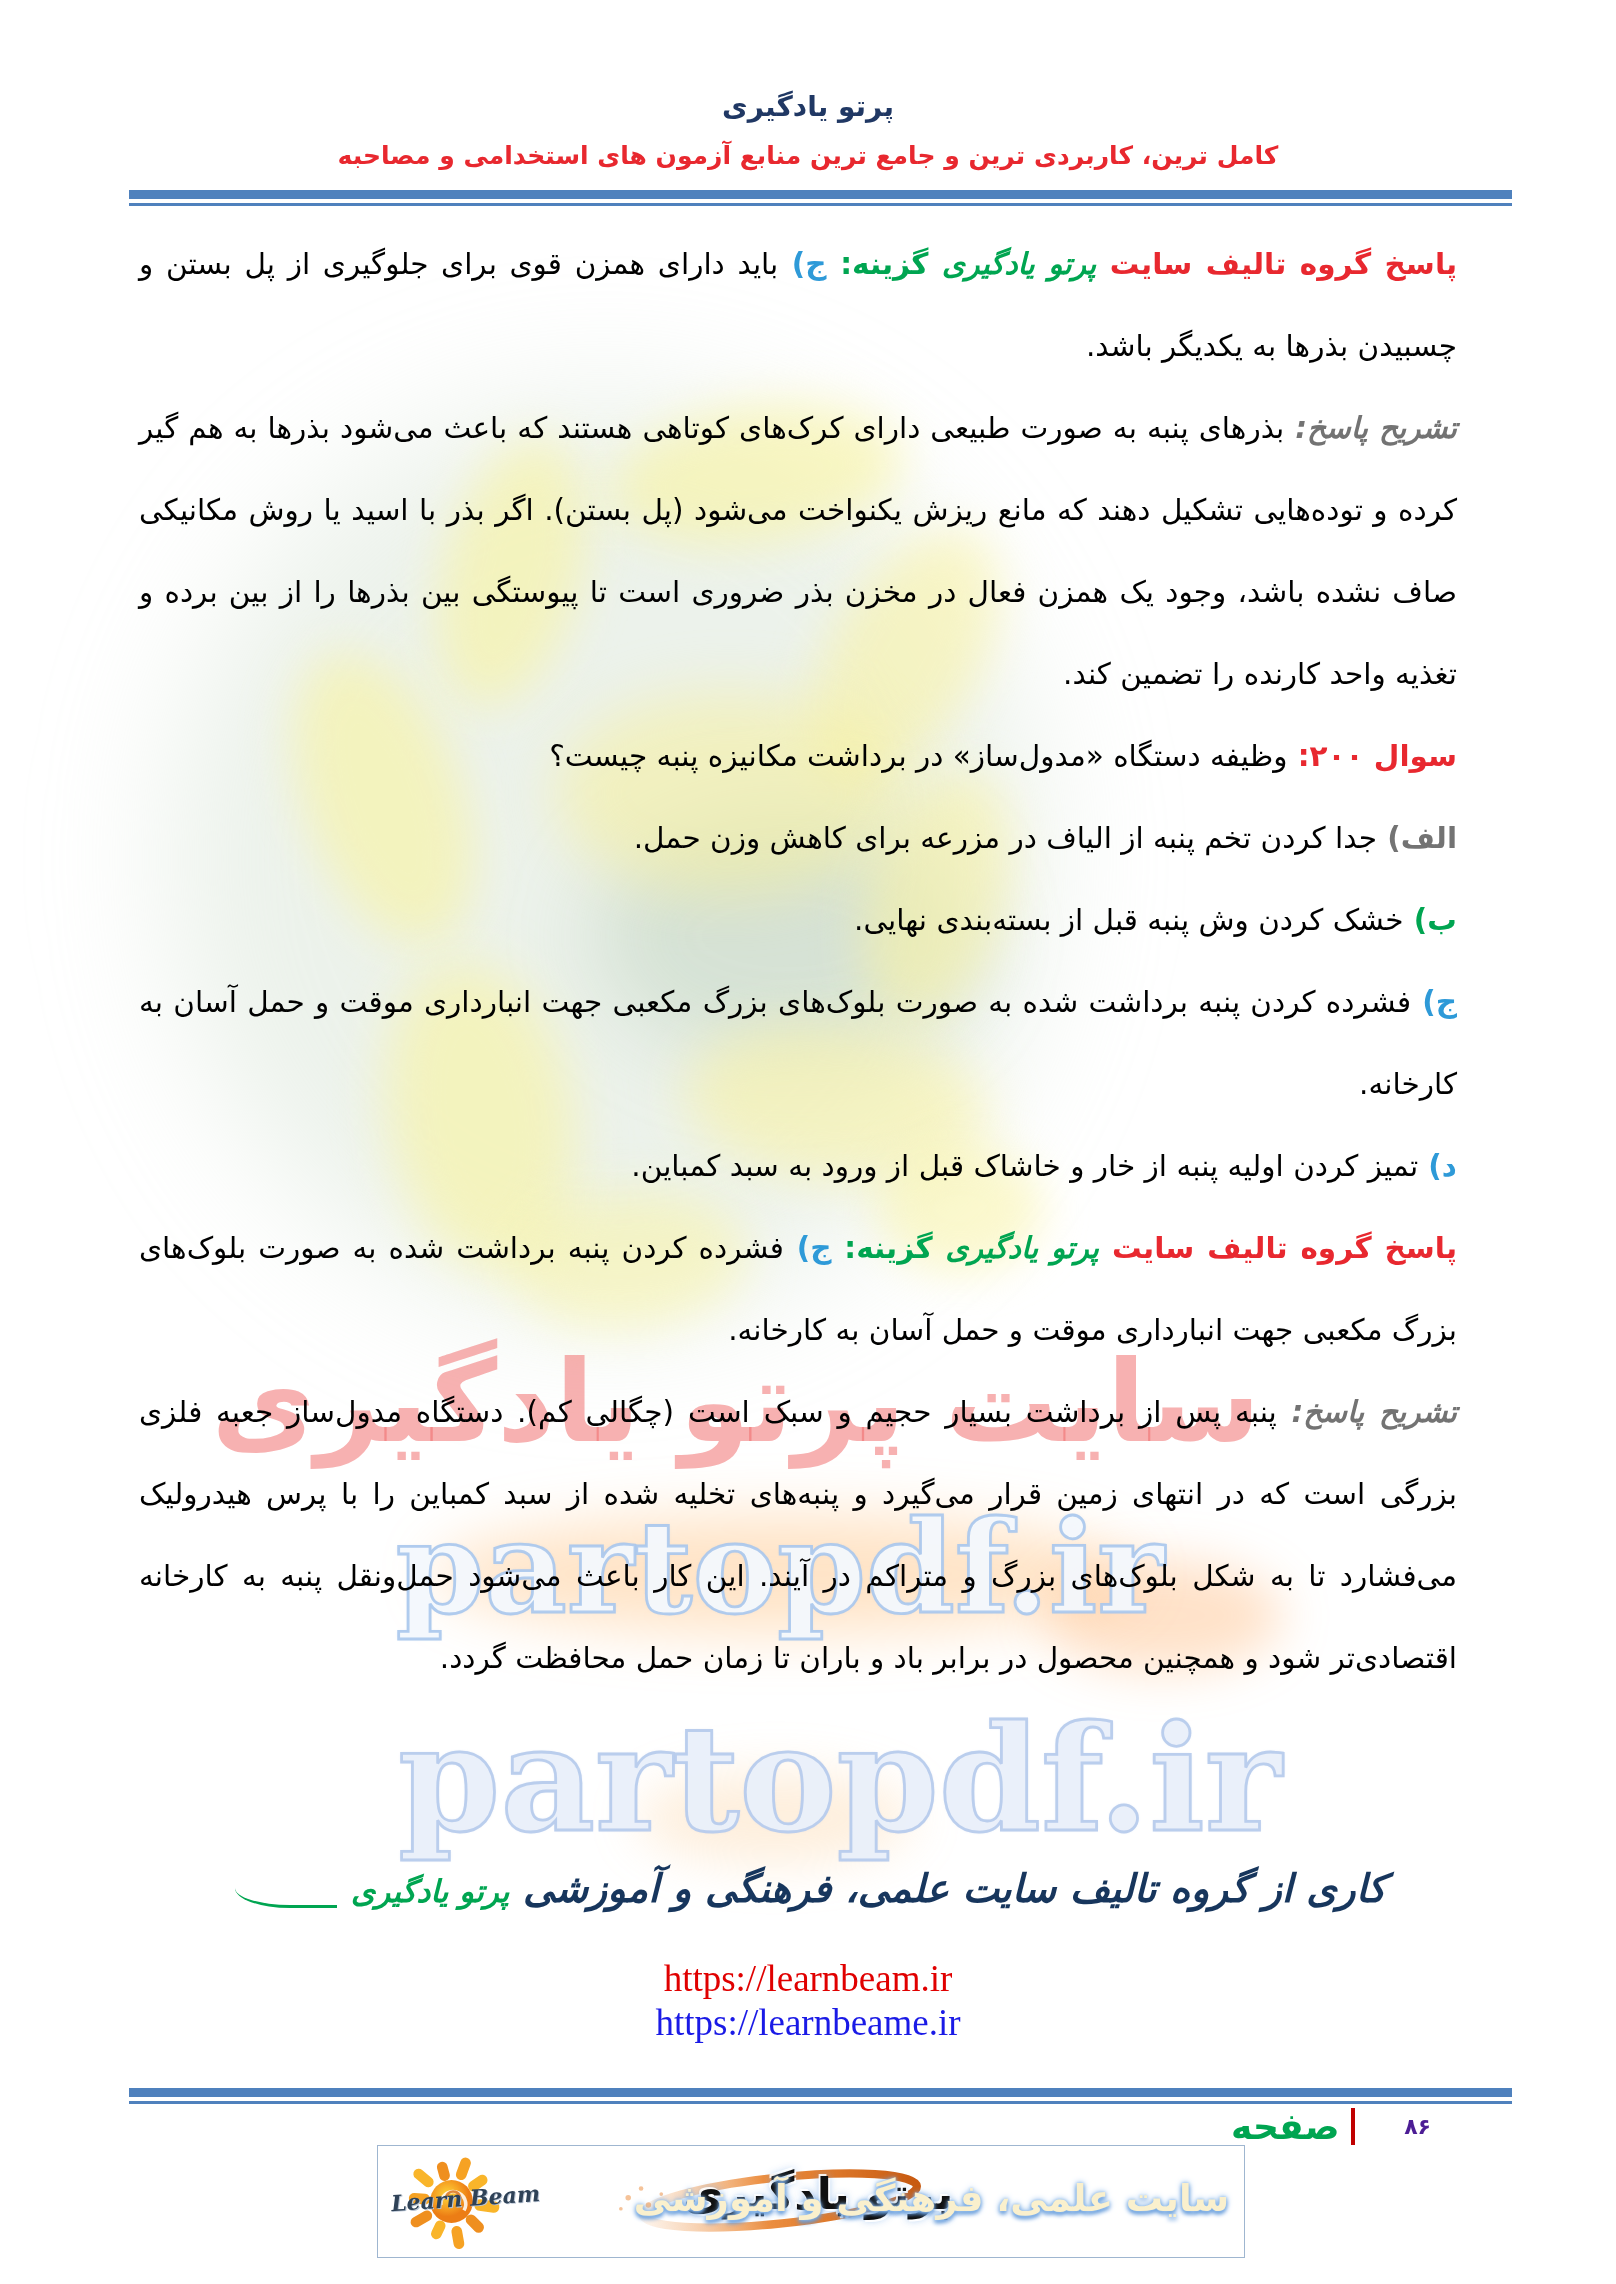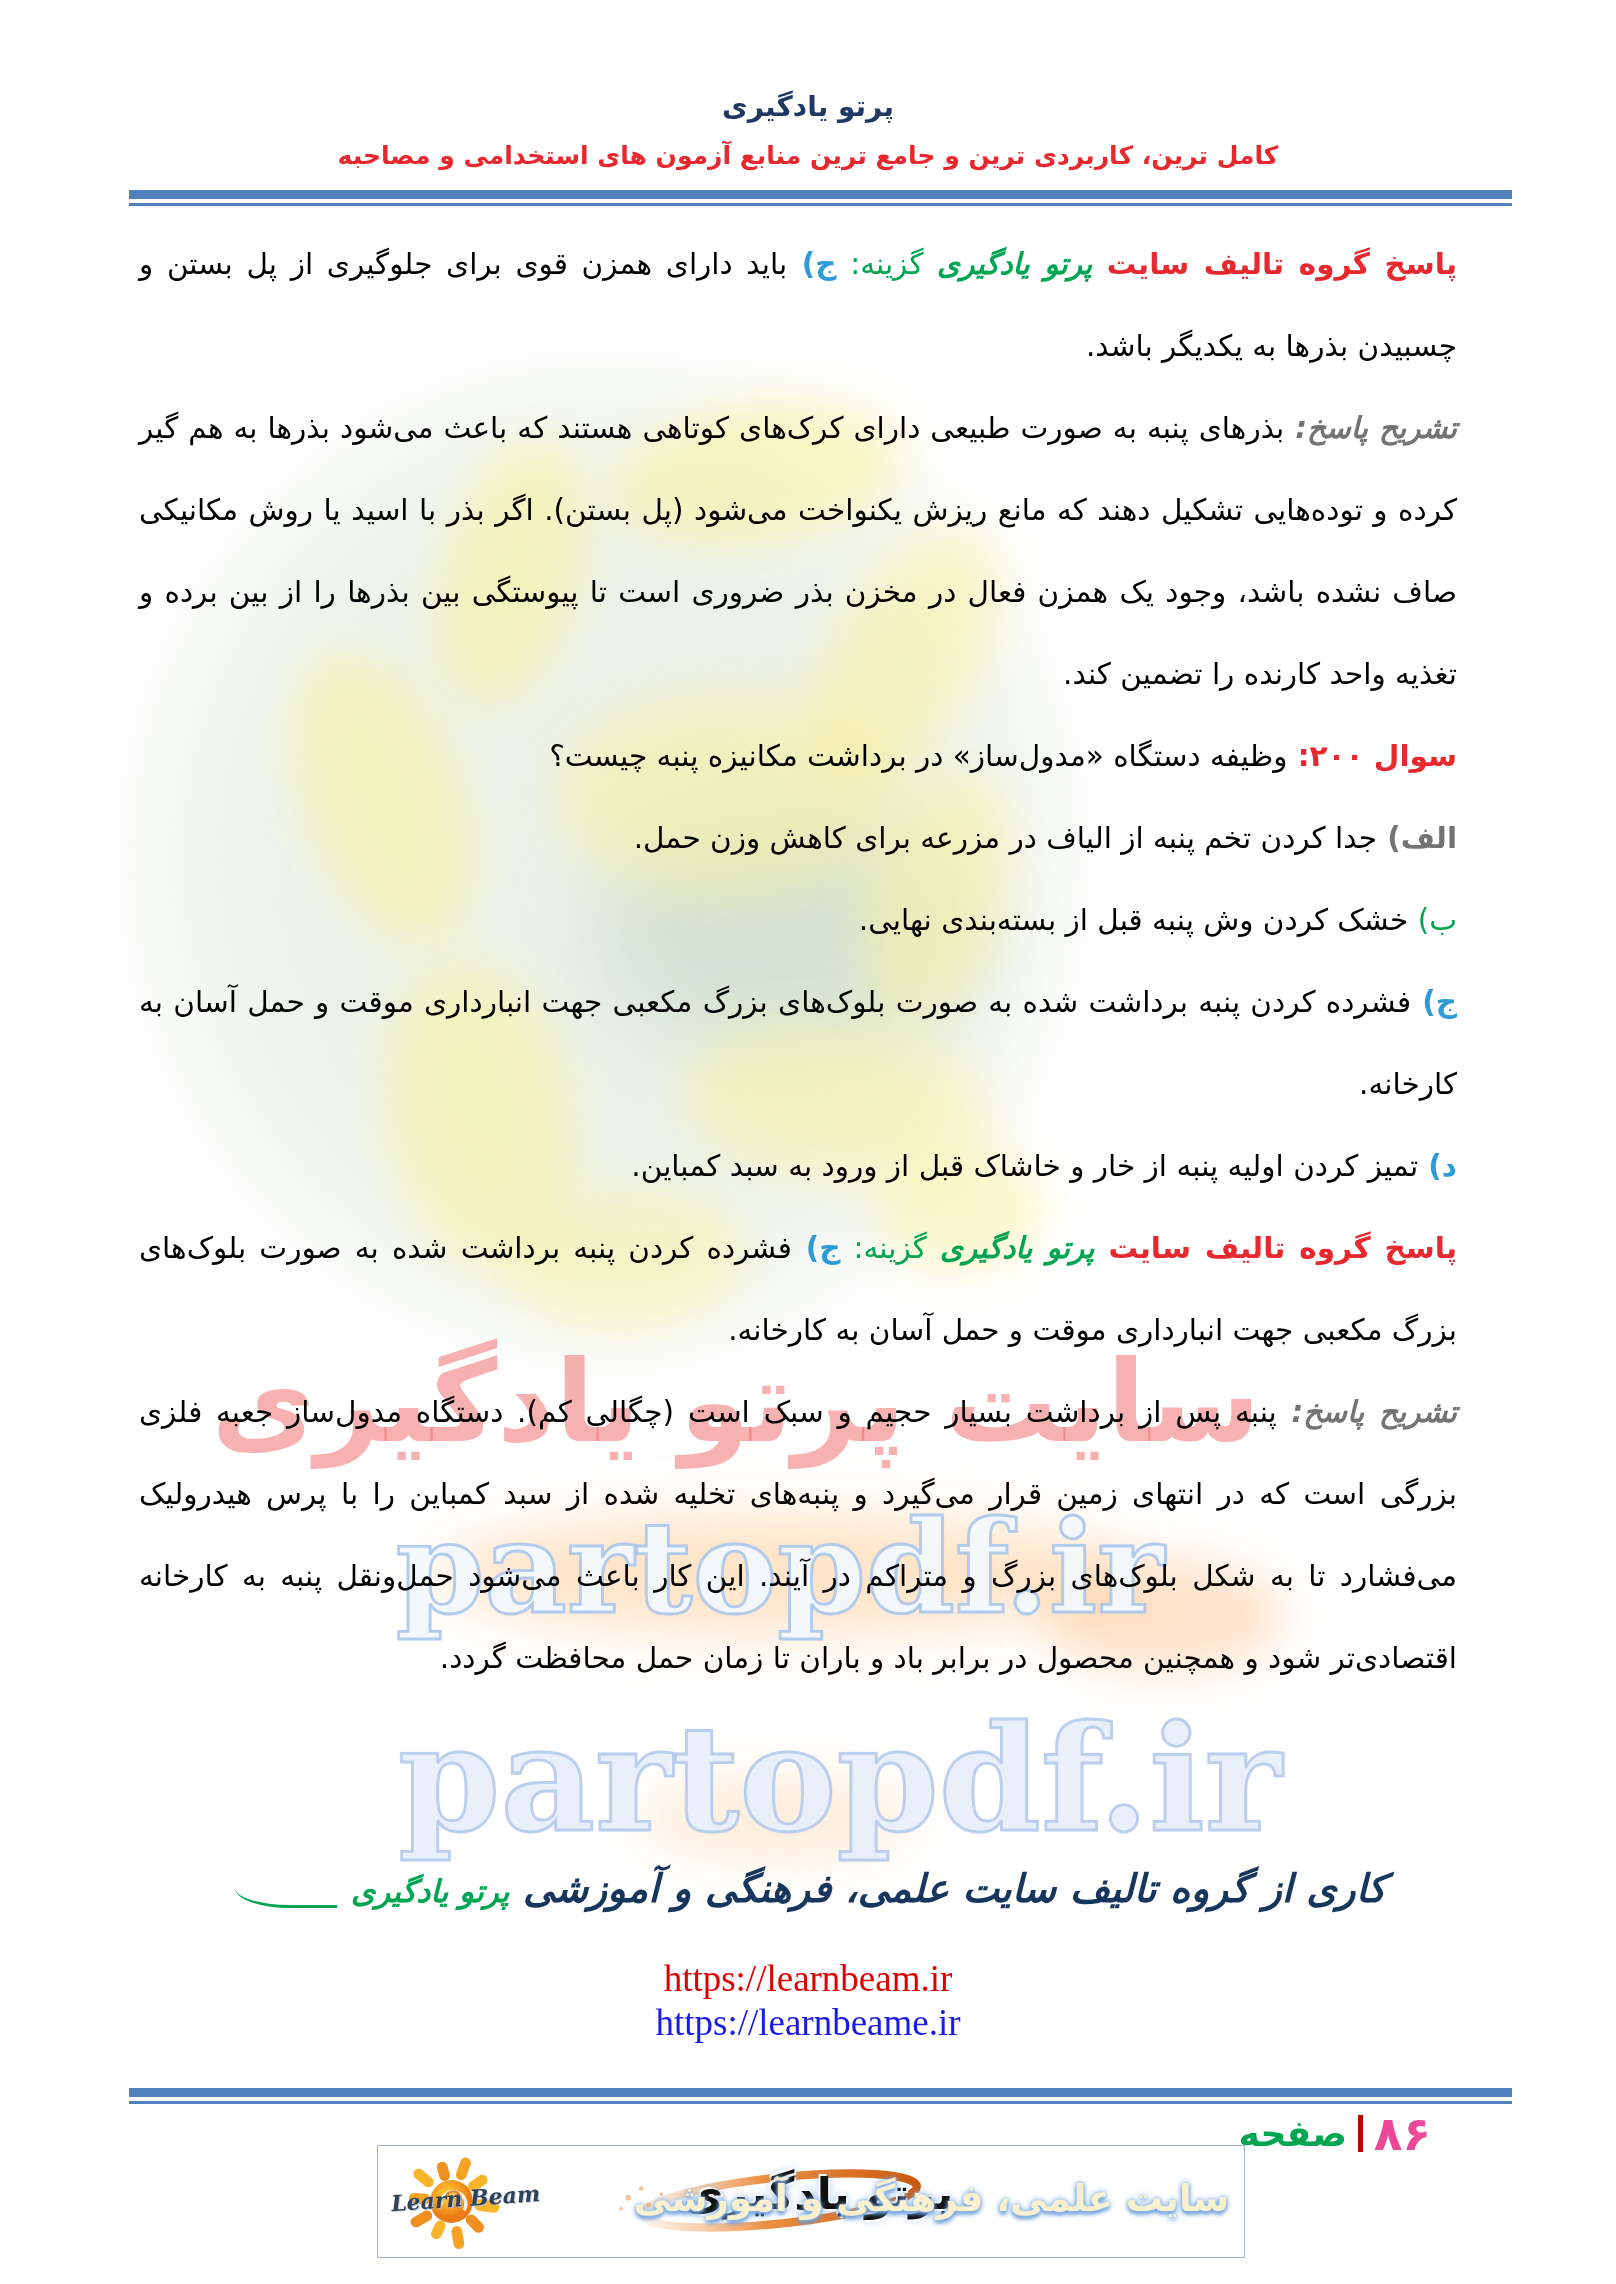--- a/index.html
+++ b/index.html
@@ -44,42 +44,42 @@
   .rule-top{top:190px;} .rule-bottom{top:2088px;}
   .rule-thick{height:9.2px;background:#4f81bd;}
   .rule-thin{height:2.8px;background:#4f81bd;margin-top:3.7px;}
 
   
   .body-text{position:absolute;top:223px;right:159px;width:1318px;z-index:2;
              direction:rtl;text-align:justify;text-align-last:right;text-justify:inter-word;
              font-size:29.5px;line-height:82px;color:#000;}
   .body-text p{margin:0;}
   .seg-red{color:#e8282f;font-weight:bold;}
-  .seg-green{color:#00a551;font-weight:normal;}
+  .seg-green{color:#00a551;font-weight:bold;}
   .seg-green-light{color:#737373;font-weight:bold;}
   .seg-blue{color:#2e9ad8;font-weight:bold;}
   .seg-script-green{color:#00a551;font-weight:bold;font-style:italic;}
   .seg-script-cyan{color:#737373;font-weight:bold;font-style:italic;}
   .seg-black{color:#000;}
 
   
   .signature{position:absolute;top:1866px;left:0;width:100%;text-align:center;z-index:2;direction:rtl;
              font-weight:bold;font-style:italic;font-size:39px;color:#17365d;}
   .sig-brand{font-size:31px;color:#00a551;}
   .sig-flourish{display:inline-block;width:102px;height:26px;margin-left:5.5px;
                 border-bottom:3.7px solid #00a551;border-bottom-left-radius:55px 20px;vertical-align:-5.5px;}
   .page-link{position:absolute;left:0;width:100%;text-align:center;z-index:2;
              font-family:"Liberation Serif","DejaVu Serif",serif;font-size:37px;}
   .link-red{top:1957px;color:#e00000;}
   .link-blue{top:2001px;color:#1a1ae6;}
 
   
   .page-label{position:absolute;top:2106px;right:185px;z-index:2;display:flex;direction:rtl;
               align-items:center;gap:11px;}
-  .page-number{font-weight:bold;font-size:47px;color:#ec4899;}
+  .page-number{font-weight:bold;font-size:22px;color:#4c1d95;margin-left:38px;}
   .page-sep{width:4.6px;height:37px;background:#c00000;}
   .page-word{font-weight:600;font-size:36px;color:#00a551;}
 
   .banner{position:absolute;top:2145px;left:377px;width:866px;height:111px;z-index:2;
           background:#fff;border:1.8px solid #9fb6d0;}
   .banner-sun{position:absolute;left:18.5px;top:1.8px;width:109px;height:107px;}
   .banner-logo-text{position:absolute;left:9.2px;top:39px;width:157px;text-align:center;
           font-family:"DejaVu Serif",serif;font-style:italic;font-weight:bold;font-size:22px;
           color:#2f4257;text-shadow:0.9px 0.9px 0 #b8c4d4;transform:rotate(-4deg);}
   .banner-swoosh{position:absolute;left:222px;top:14.8px;width:332px;height:79px;filter:blur(0.5px);}

